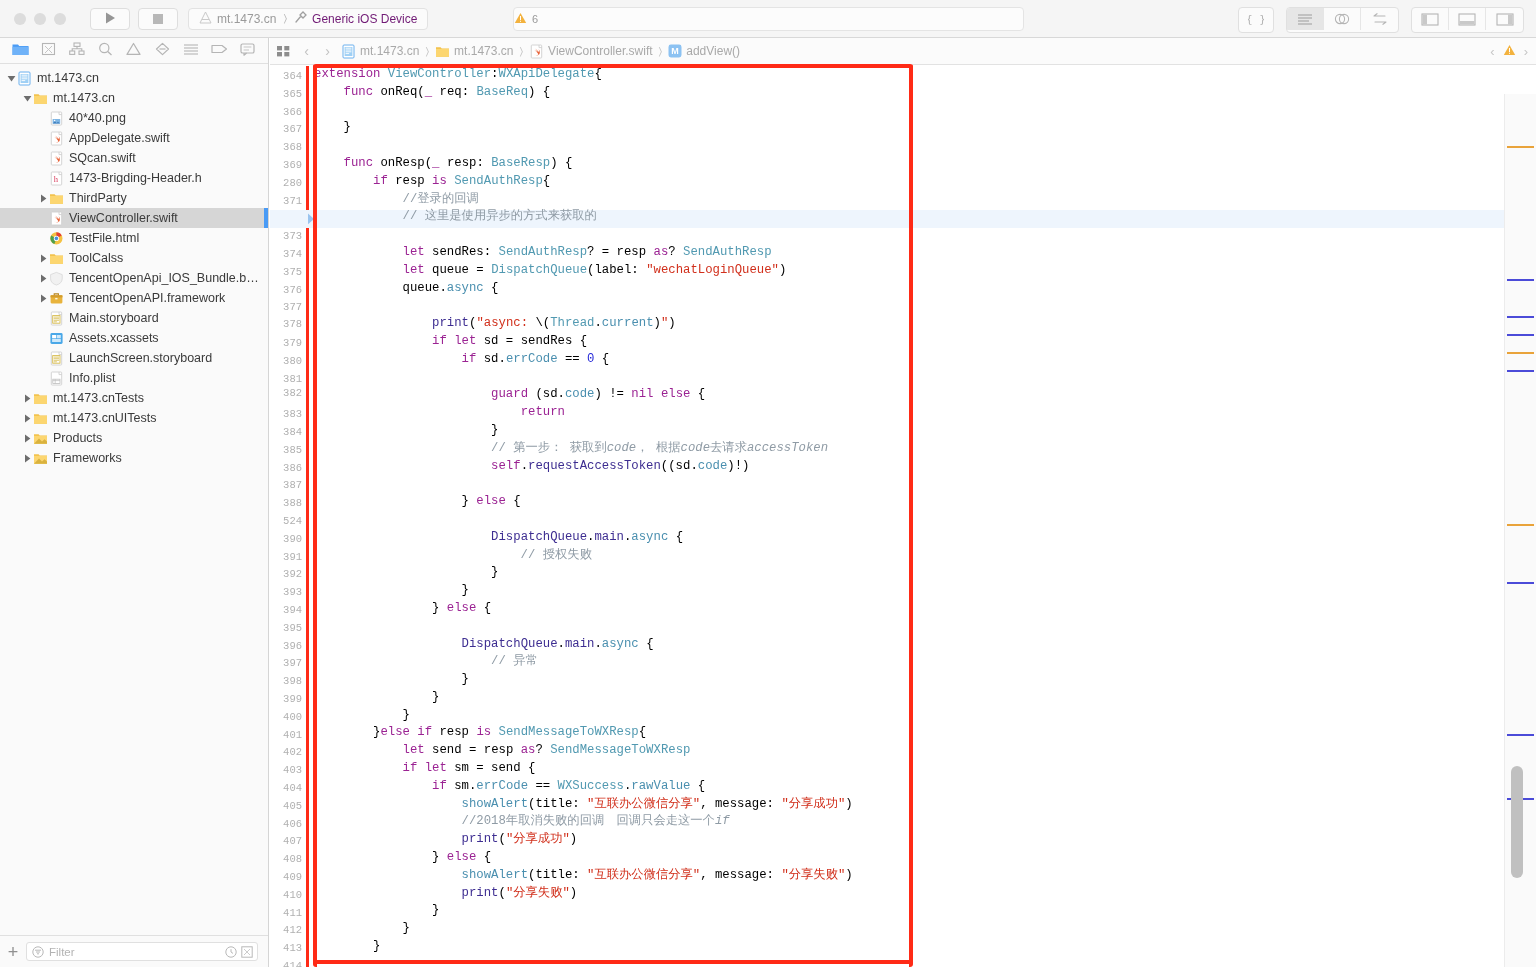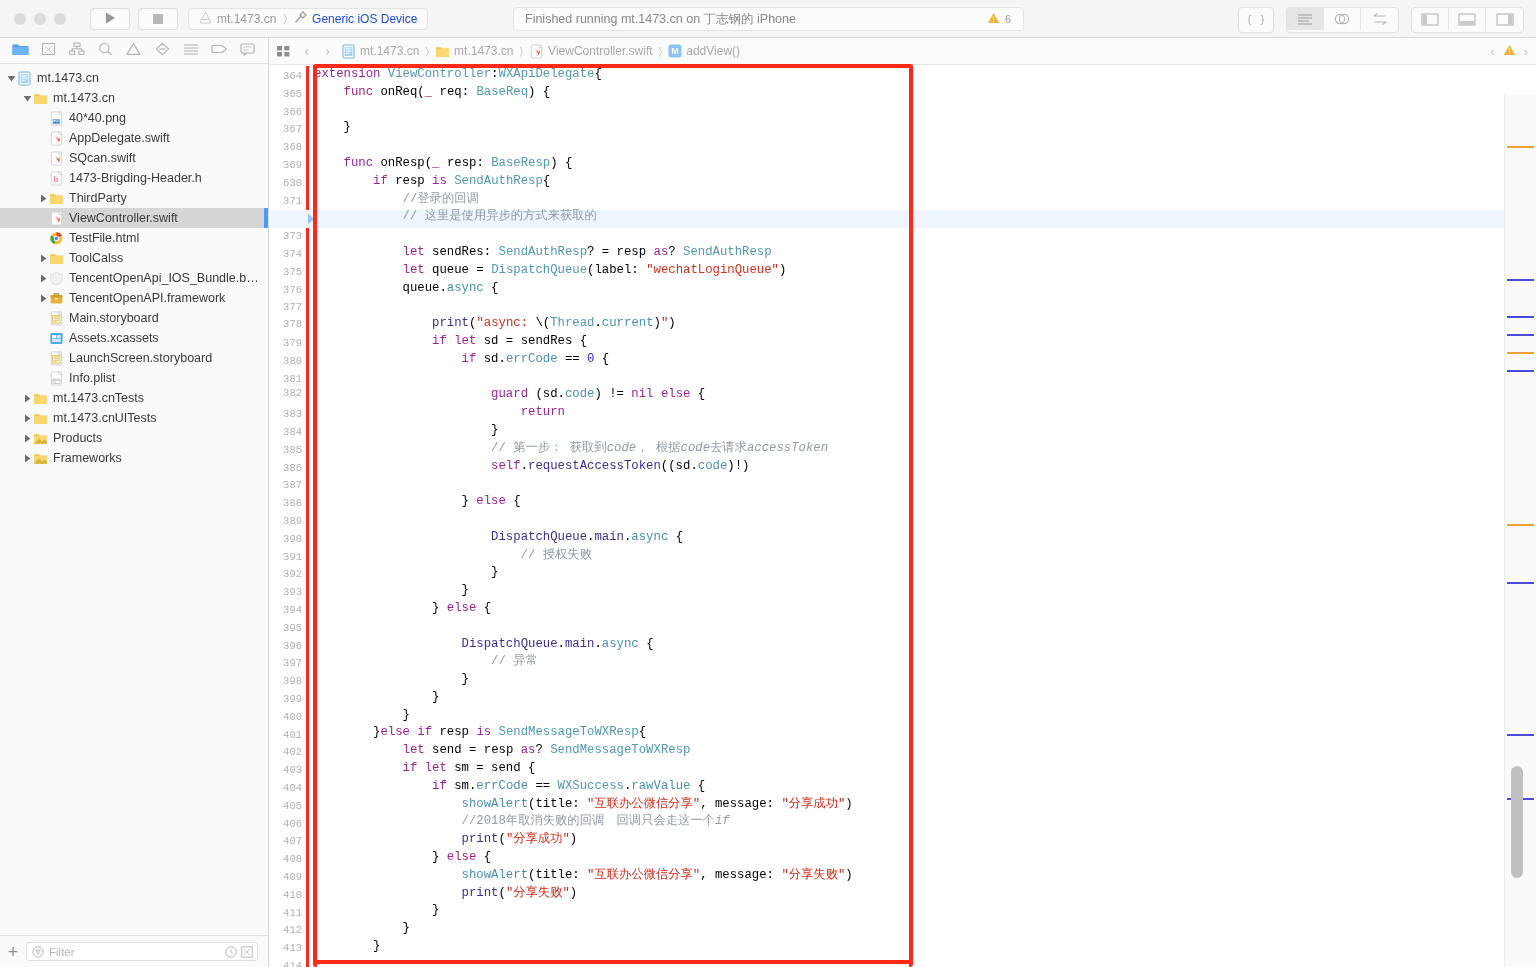--- a/index.html
+++ b/index.html
@@ -28,21 +28,21 @@
     box-sizing:border-box;
   }
   .run-btn{margin-left:24px;width:40px;}
   .stop-btn{margin-left:8px;width:40px;}
   .scheme{
     margin-left:10px;height:22px;border:1px solid #e2e2e2;border-radius:4px;
     background:#fbfbfb;display:flex;align-items:center;padding:0 10px;
     color:#9a9a9a;font-size:12px;box-sizing:border-box;gap:5px;
   }
   .scheme .sep{color:#b9b9b9;font-size:11px;margin:0 2px;}
-  .scheme .dev{color:#1d4ed8;}
+  .scheme .dev{color:#701a75;}
 
   .status-box{
     position:absolute;left:513px;top:7px;width:511px;height:24px;
     border:1px solid #e4e4e4;border-radius:4px;background:#fcfcfc;
     display:flex;align-items:center;box-sizing:border-box;
   }
   .status-text{font-size:12.5px;color:#888;margin-left:11px;flex:1;}
   .status-warn{display:flex;align-items:center;gap:5px;margin-right:12px;}
   .warn-count{font-size:11px;color:#9a9a9a;}
 
@@ -179,21 +179,20 @@
       <span class="sep">〉</span>
       <span>
         <svg width="13" height="13" viewBox="0 0 13 13">
             <path d="M2 11 L7 5 M6 4 L9 1 L12 4 L9 7 Z" fill="none" stroke="#a0a0a0" stroke-width="1.3" stroke-linecap="round"></path>
           </svg>
       </span>
       <span class="dev">Generic iOS Device</span>
     </div>
 
     <div class="status-box">
-      <span class="status-text">Finished running mt.1473.cn on 丁志钢的 iPhone</span>
       <span class="status-warn">
         <span>
           <svg width="13" height="12" viewBox="0 0 13 12">
               <path d="M6.5 1 L12.2 11 L0.8 11 Z" fill="#f3b23e"></path>
               <rect x="6" y="4" width="1" height="4" fill="#fff"></rect>
               <rect x="6" y="8.8" width="1" height="1" fill="#fff"></rect>
             </svg>
         </span>
         <span class="warn-count">6</span>
       </span>
@@ -724,40 +723,40 @@
     </div>
 
     <div class="codearea">
       <div class="gutter" id="gutter">
           <div class="ln" style="top: 2px;">364</div>
           <div class="ln" style="top: 19.8px;">365</div>
           <div class="ln" style="top: 37.6px;">366</div>
           <div class="ln" style="top: 55.4px;">367</div>
           <div class="ln" style="top: 73.2px;">368</div>
           <div class="ln" style="top: 91px;">369</div>
-          <div class="ln" style="top: 108.8px;">630</div>
+          <div class="ln" style="top: 108.8px;">280</div>
           <div class="ln" style="top: 126.6px;">371</div>
           <div class="ln cur" style="top: 144.4px;">372</div>
           <div class="ln" style="top: 162.2px;">373</div>
           <div class="ln" style="top: 180px;">374</div>
           <div class="ln" style="top: 197.8px;">375</div>
           <div class="ln" style="top: 215.6px;">376</div>
           <div class="ln" style="top: 233.4px;">377</div>
           <div class="ln" style="top: 250px;">378</div>
           <div class="ln" style="top: 269px;">379</div>
           <div class="ln" style="top: 286.8px; text-align: center;">380</div>
           <div class="ln" style="top: 304.6px;">381</div>
           <div class="ln" style="top: 319px;">382</div>
           <div class="ln" style="top: 340.2px;">383</div>
           <div class="ln" style="top: 358px;">384</div>
           <div class="ln" style="top: 375.8px;">385</div>
           <div class="ln" style="top: 393.6px;">386</div>
           <div class="ln" style="top: 411.4px;">387</div>
           <div class="ln" style="top: 429.2px;">388</div>
-          <div class="ln" style="top: 447px;">389</div>
+          <div class="ln" style="top: 447px;">524</div>
           <div class="ln" style="top: 464.8px;">390</div>
           <div class="ln" style="top: 482.6px;">391</div>
           <div class="ln" style="top: 500.4px;">392</div>
           <div class="ln" style="top: 518.2px;">393</div>
           <div class="ln" style="top: 536px;">394</div>
           <div class="ln" style="top: 553.8px;">395</div>
           <div class="ln" style="top: 571.6px;">396</div>
           <div class="ln" style="top: 589.4px;">397</div>
           <div class="ln" style="top: 607.2px;">398</div>
           <div class="ln" style="top: 625px;">399</div>

